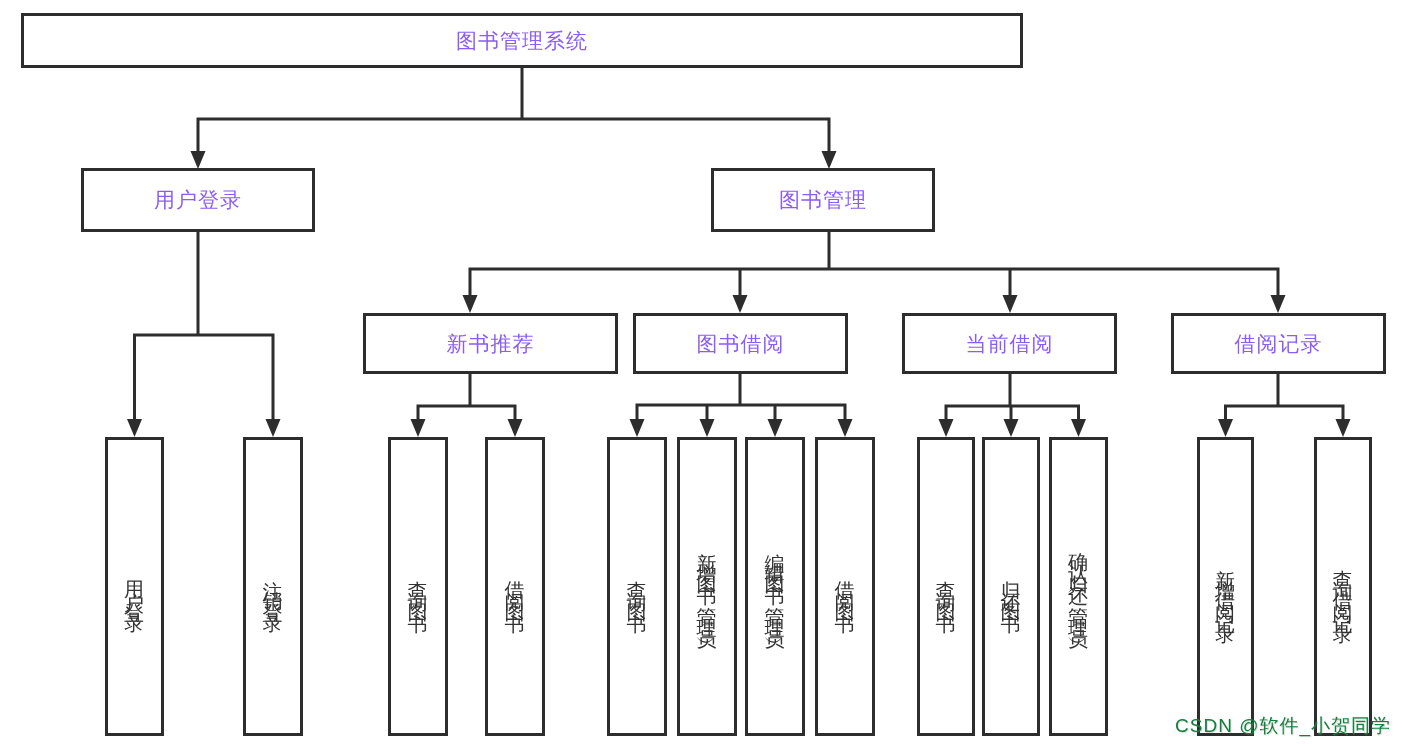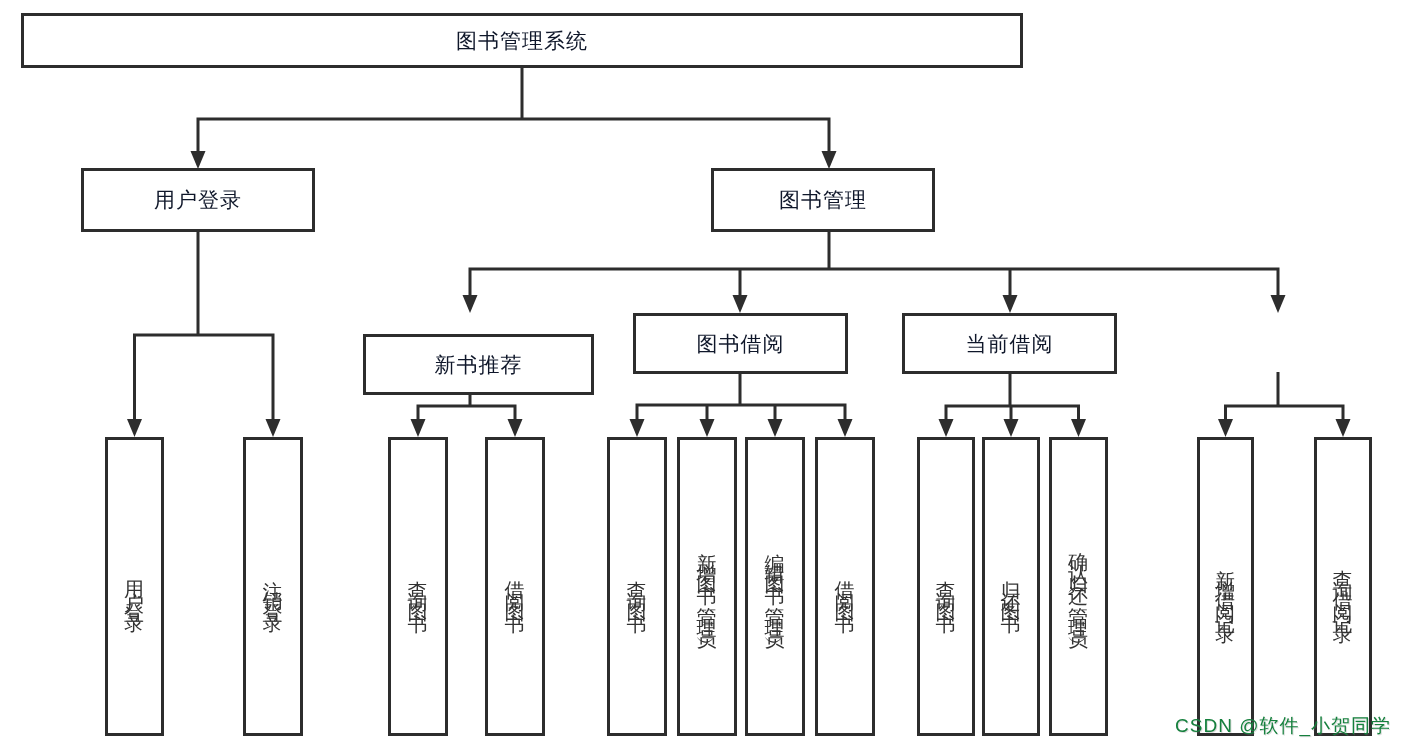--- a/index.html
+++ b/index.html
@@ -22,21 +22,21 @@
     pointer-events: none;
   }
   .node {
     position: absolute;
     box-sizing: border-box;
     border: 3px solid #2d2d2d;
     background: #ffffff;
     display: flex;
     align-items: center;
     justify-content: center;
-    color: #0f172a;
+    color: #8b5cf6;
     font-size: 21px;
     letter-spacing: 1px;
     white-space: nowrap;
   }
   .vnode {
     position: absolute;
     box-sizing: border-box;
     border: 3px solid #2d2d2d;
     background: #ffffff;
     display: flex;
@@ -112,23 +112,24 @@
       <polygon points="1218,419 1233,419 1225.5,437"></polygon>
       <polygon points="1335.5,419 1350.5,419 1343,437"></polygon>
     </g>
   </svg>
 
   <div class="node" style="left:21px; top:13px; width:1002px; height:55px;">图书管理系统</div>
 
   <div class="node" style="left:81px; top:168px; width:234px; height:64px;">用户登录</div>
   <div class="node" style="left:711px; top:168px; width:224px; height:64px;">图书管理</div>
 
-  <div class="node" style="left:363px; top:313px; width:231px; height:61px;margin-top:21px;">新书推荐</div>
+  <div class="node" style="left:363px; top:313px; width:255px; height:61px;">新书推荐</div>
   <div class="node" style="left:902px; top:313px; width:215px; height:61px;">当前借阅</div>
   <div class="node" style="left:633px; top:313px; width:215px; height:61px;">图书借阅</div>
+  <div class="node" style="left:1171px; top:313px; width:215px; height:61px;">借阅记录</div>
 
   <div class="vnode" style="left:105px; top:437px; width:59px; height:299px;">
     <span class="vtext">用户登录</span>
   </div>
   <div class="vnode" style="left:243px; top:437px; width:60px; height:299px;">
     <span class="vtext">注销登录</span>
   </div>
 
   <div class="vnode" style="left:388px; top:437px; width:60px; height:299px;">
     <span class="vtext">查询图书</span>

